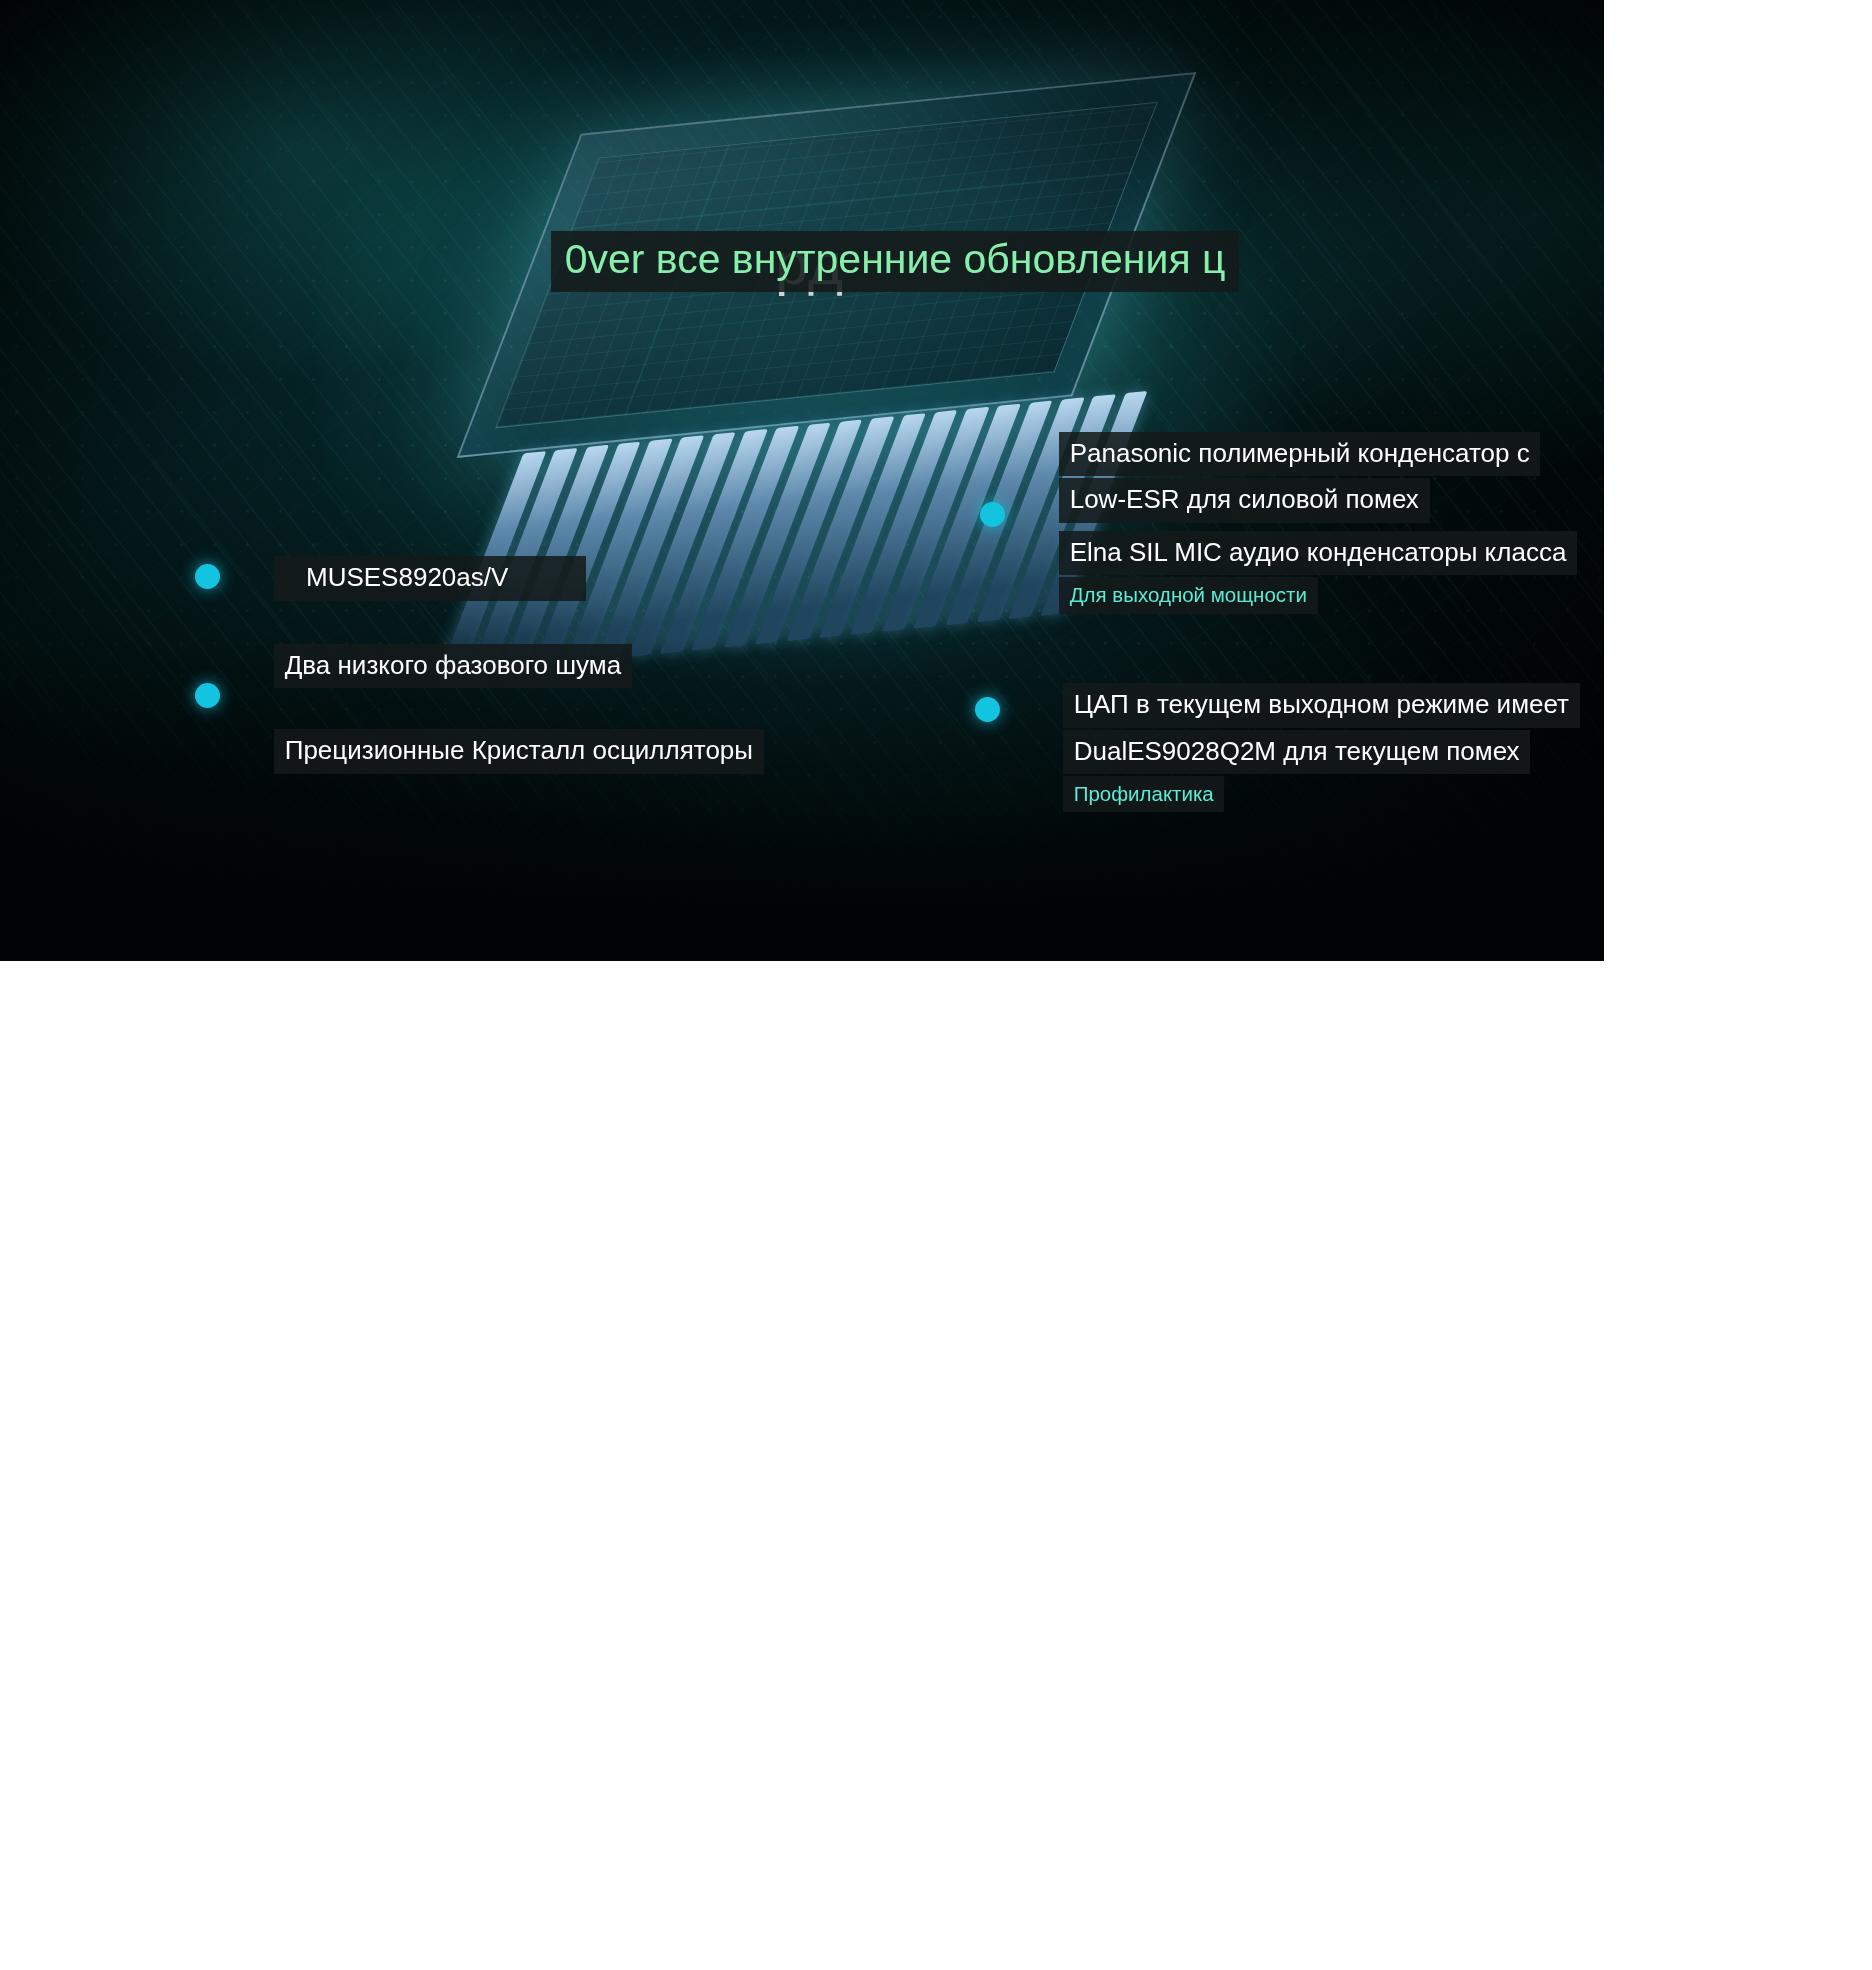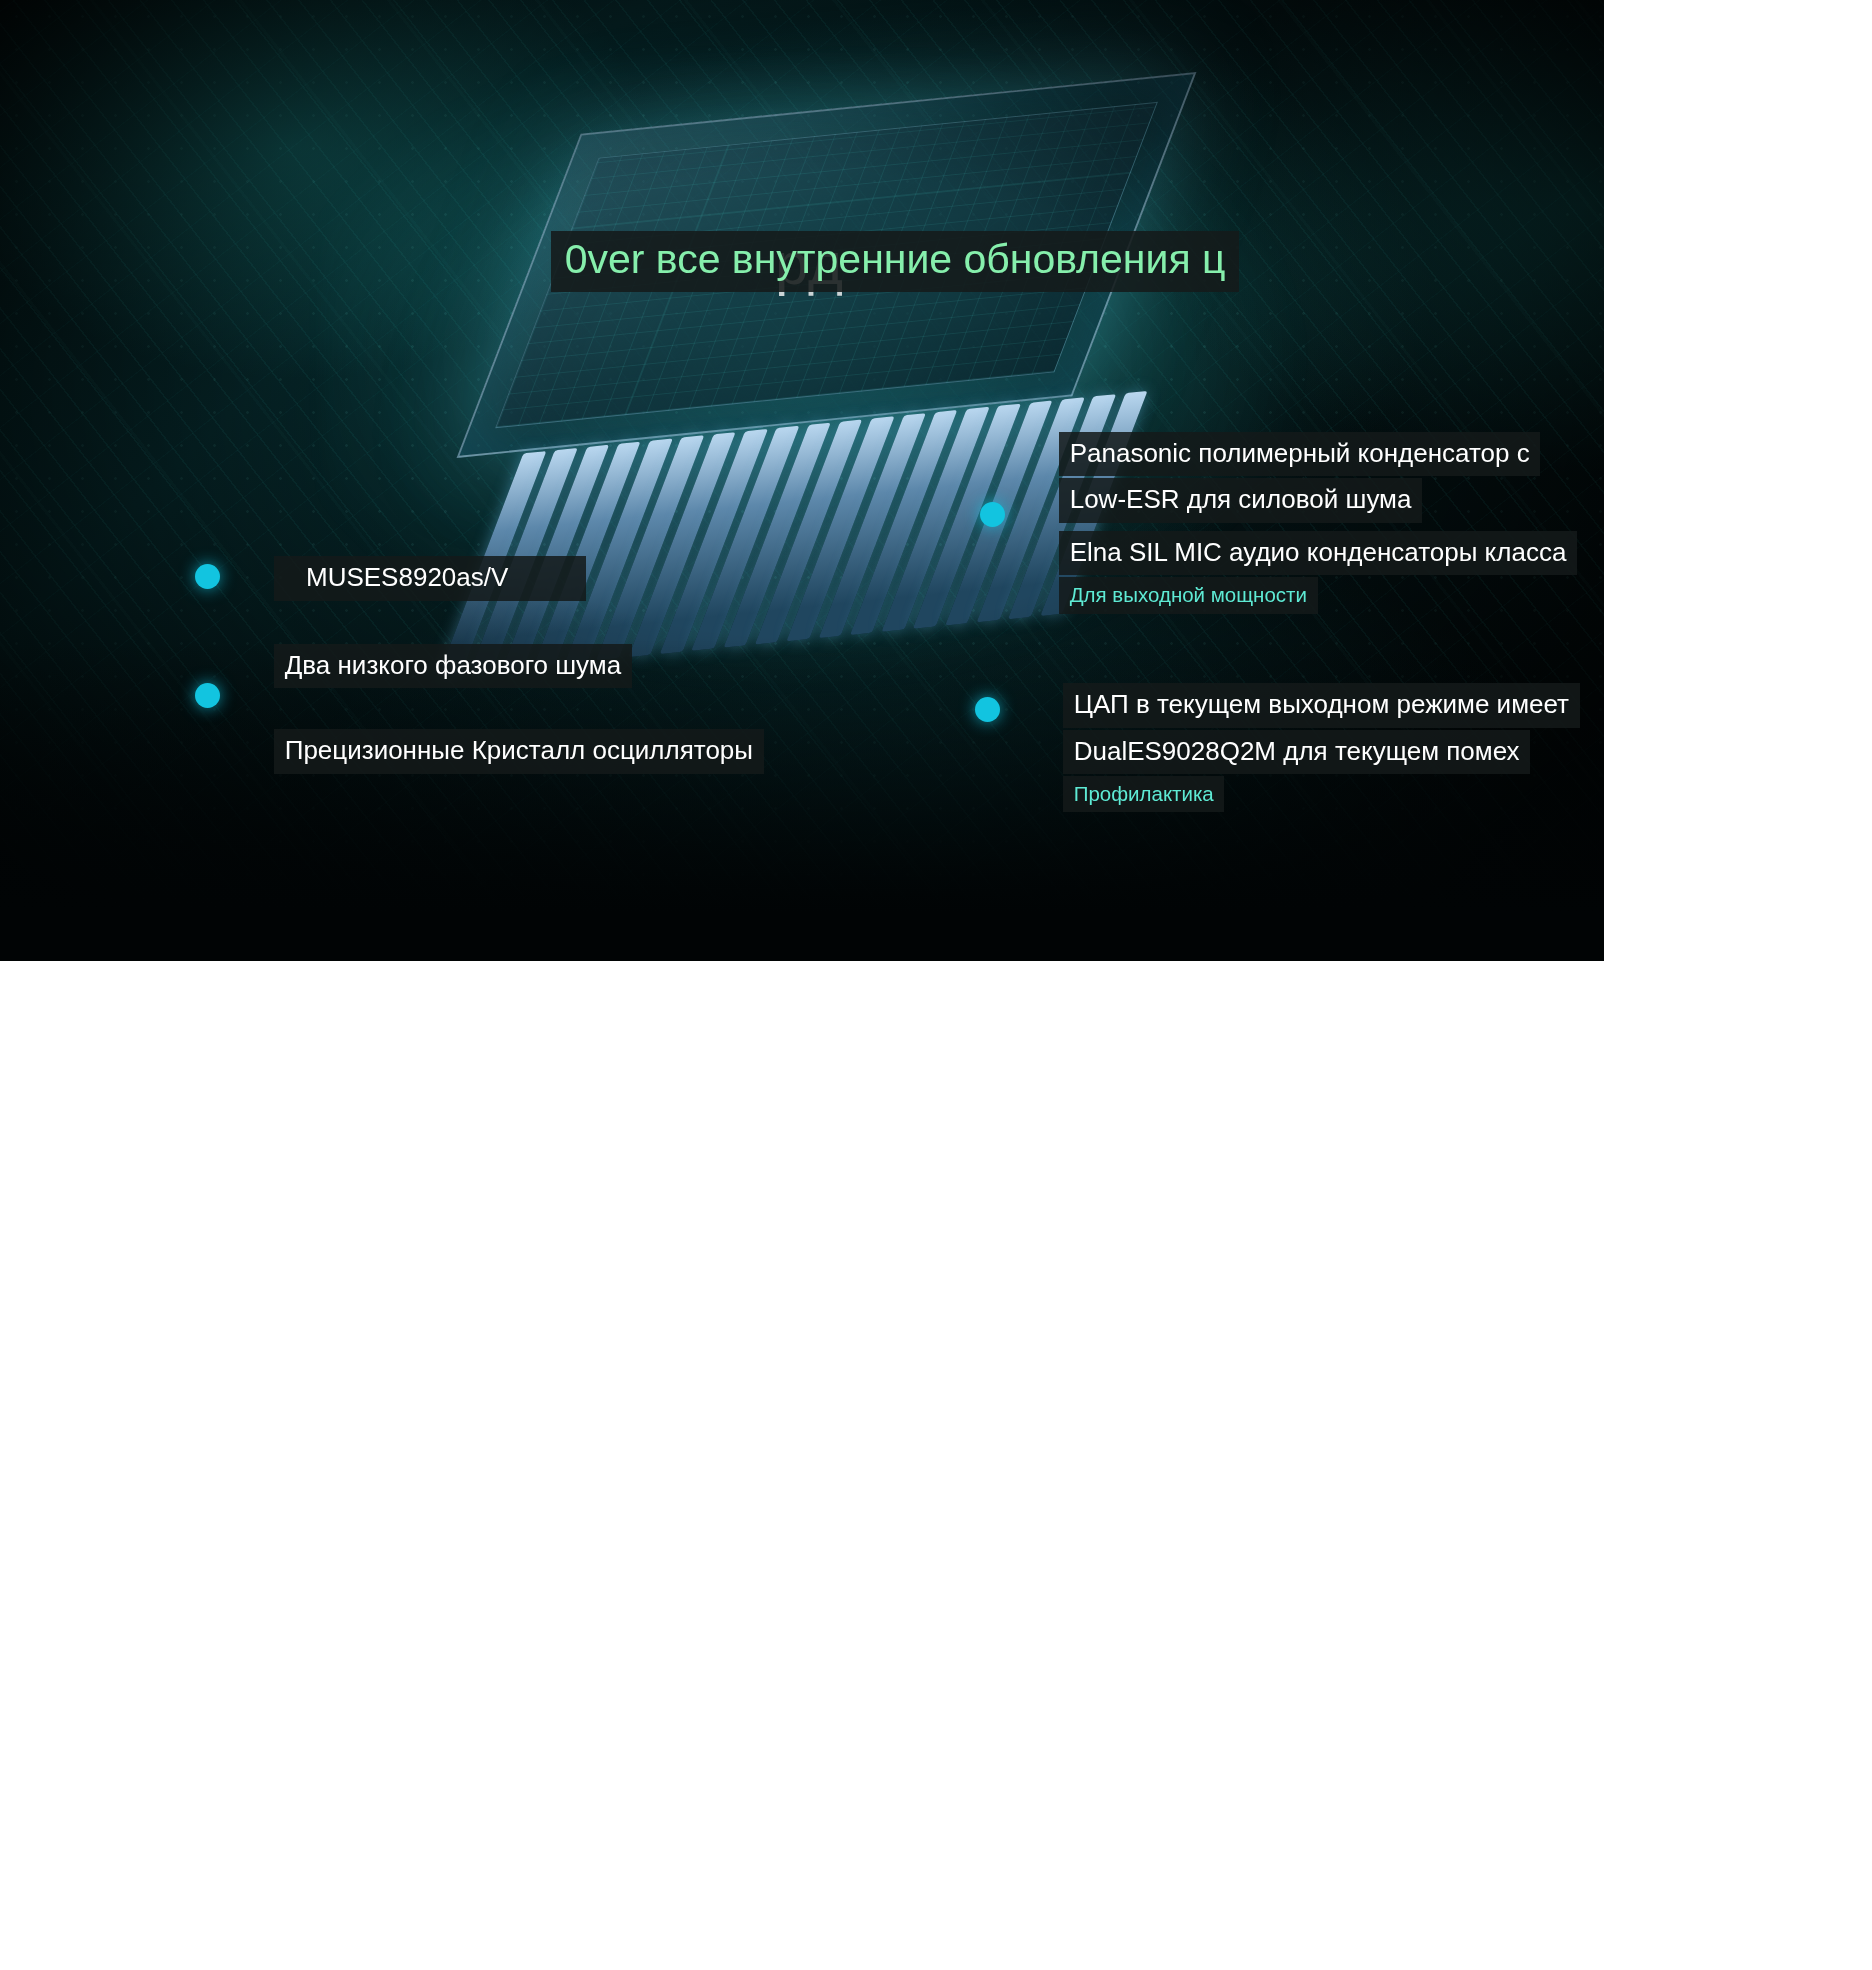--- a/index.html
+++ b/index.html
@@ -113,21 +113,21 @@
   <div class="ghost g1">рд</div>
   <div class="ghost g2"></div>
   <div class="ghost g3"></div>
 
   <div class="hero-title">0ver все внутренние обновления ц</div>
 
   <div class="callout" style="left:980px;top:502px;">
     <div class="dot"></div>
     <div class="lines" style="left:39px;top:-70px;">
       <div class="l-main">Panasonic полимерный конденсатор с</div>
-      <div class="l-main">Low-ESR для силовой шума</div>
+      <div class="l-main">Low-ESR для силовой помех</div>
     </div>
   </div>
 
   <div class="callout" style="left:980px;top:502px;">
     <div class="lines" style="left:39px;top:29px;">
       <div class="l-main">Elna SIL MIC аудио конденсаторы класса</div>
       <div class="l-sub">Для выходной мощности</div>
     </div>
   </div>
 

